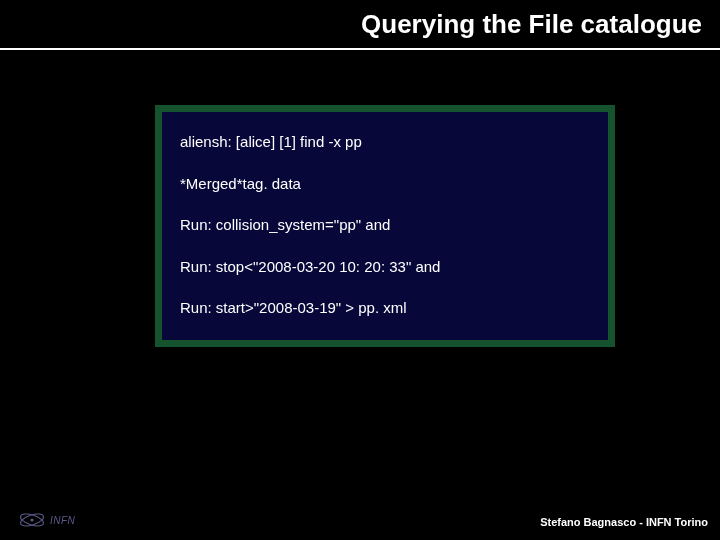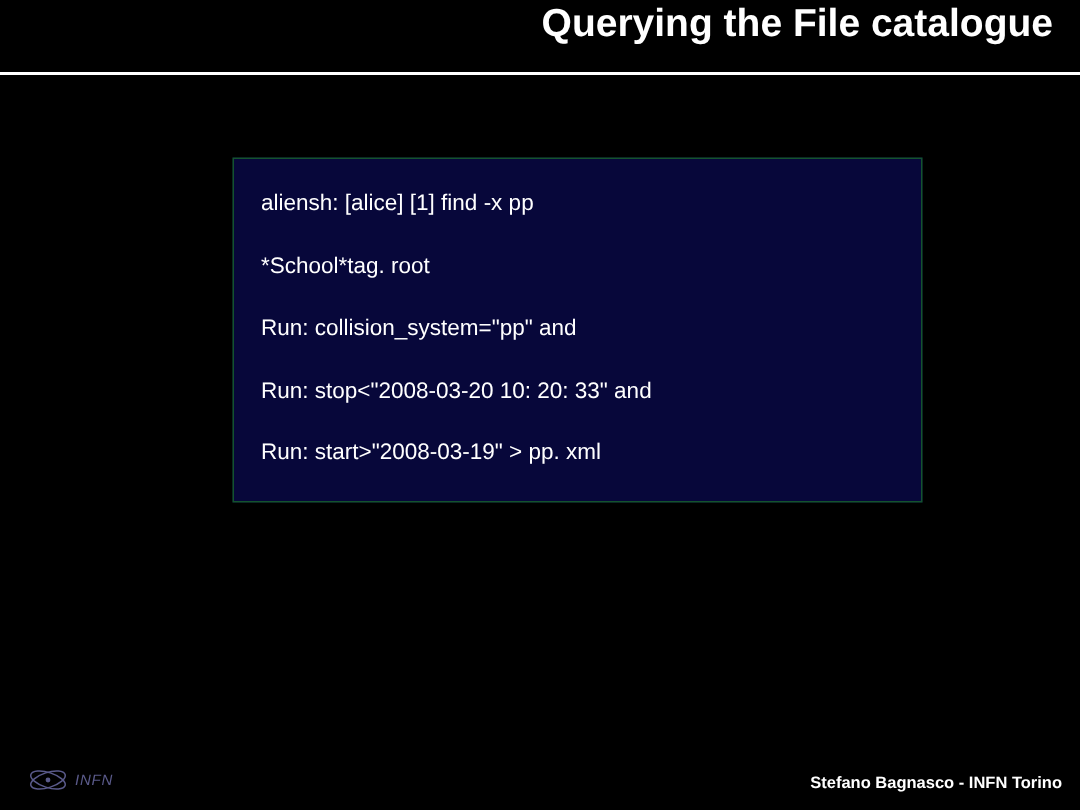--- a/index.html
+++ b/index.html
@@ -8,21 +8,21 @@
     height: 540px;
     background: #000;
     font-family: Arial, Helvetica, sans-serif;
     position: relative;
     overflow: hidden;
   }
   .title-bar {
     width: 100%;
     height: 48px;
     display: flex;
-    align-items: flex-start;
+    align-items: center;
     justify-content: flex-end;
     padding-right: 18px;
     text-decoration: underline;
   }
   .title-text {
     color: #fff;
     font-size: 26px;
     font-weight: bold;
   }
   .title-underline {
@@ -32,21 +32,21 @@
     width: 100%;
     height: 2px;
     background: #fff;
   }
   .code-box {
     position: absolute;
     left: 155px;
     top: 105px;
     width: 460px;
     background: #07073a;
-    border: 1px solid #14532d;
+    border: 7px solid #14532d;
     padding: 20px 18px 22px 18px;
   }
   .code-line {
     color: #fff;
     font-size: 15px;
     line-height: 1.3;
     margin-bottom: 22px;
     font-family: Arial, Helvetica, sans-serif;
   }
   .code-line:last-child { margin-bottom: 0; }
@@ -88,21 +88,21 @@
 </head>
 <body>
 
 <div class="title-bar">
   <div class="title-text">Querying the File catalogue</div>
 </div>
 <div class="title-underline"></div>
 
 <div class="code-box">
   <div class="code-line">aliensh: [alice] [1] find -x pp</div>
-  <div class="code-line">*School*tag. root</div>
+  <div class="code-line">*Merged*tag. data</div>
   <div class="code-line">Run: collision_system="pp" and</div>
   <div class="code-line">Run: stop&lt;"2008-03-20 10: 20: 33" and</div>
   <div class="code-line">Run: start&gt;"2008-03-19" &gt; pp. xml</div>
 </div>
 
 <div class="footer">
   <div class="logo">
     <div class="logo-mark">
       <svg width="28" height="20" viewBox="0 0 28 20">
         <ellipse cx="14" cy="10" rx="12" ry="5" fill="none" stroke="#5a5a8a" stroke-width="1" transform="rotate(-18 14 10)"></ellipse>

